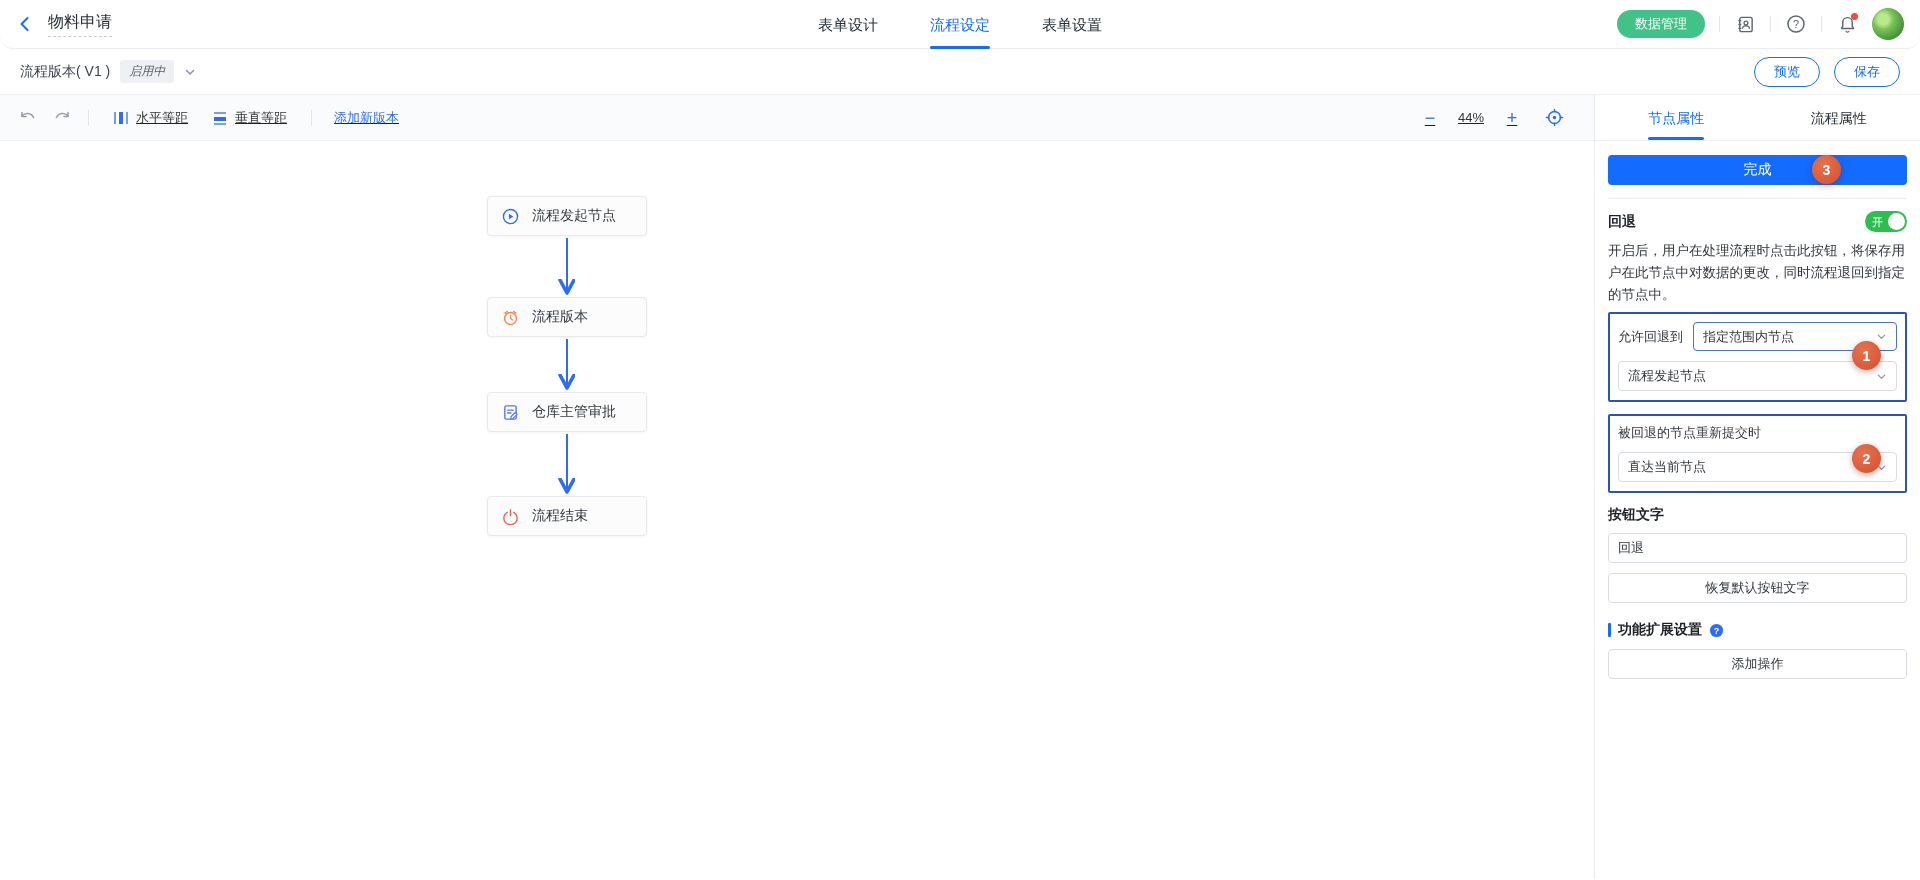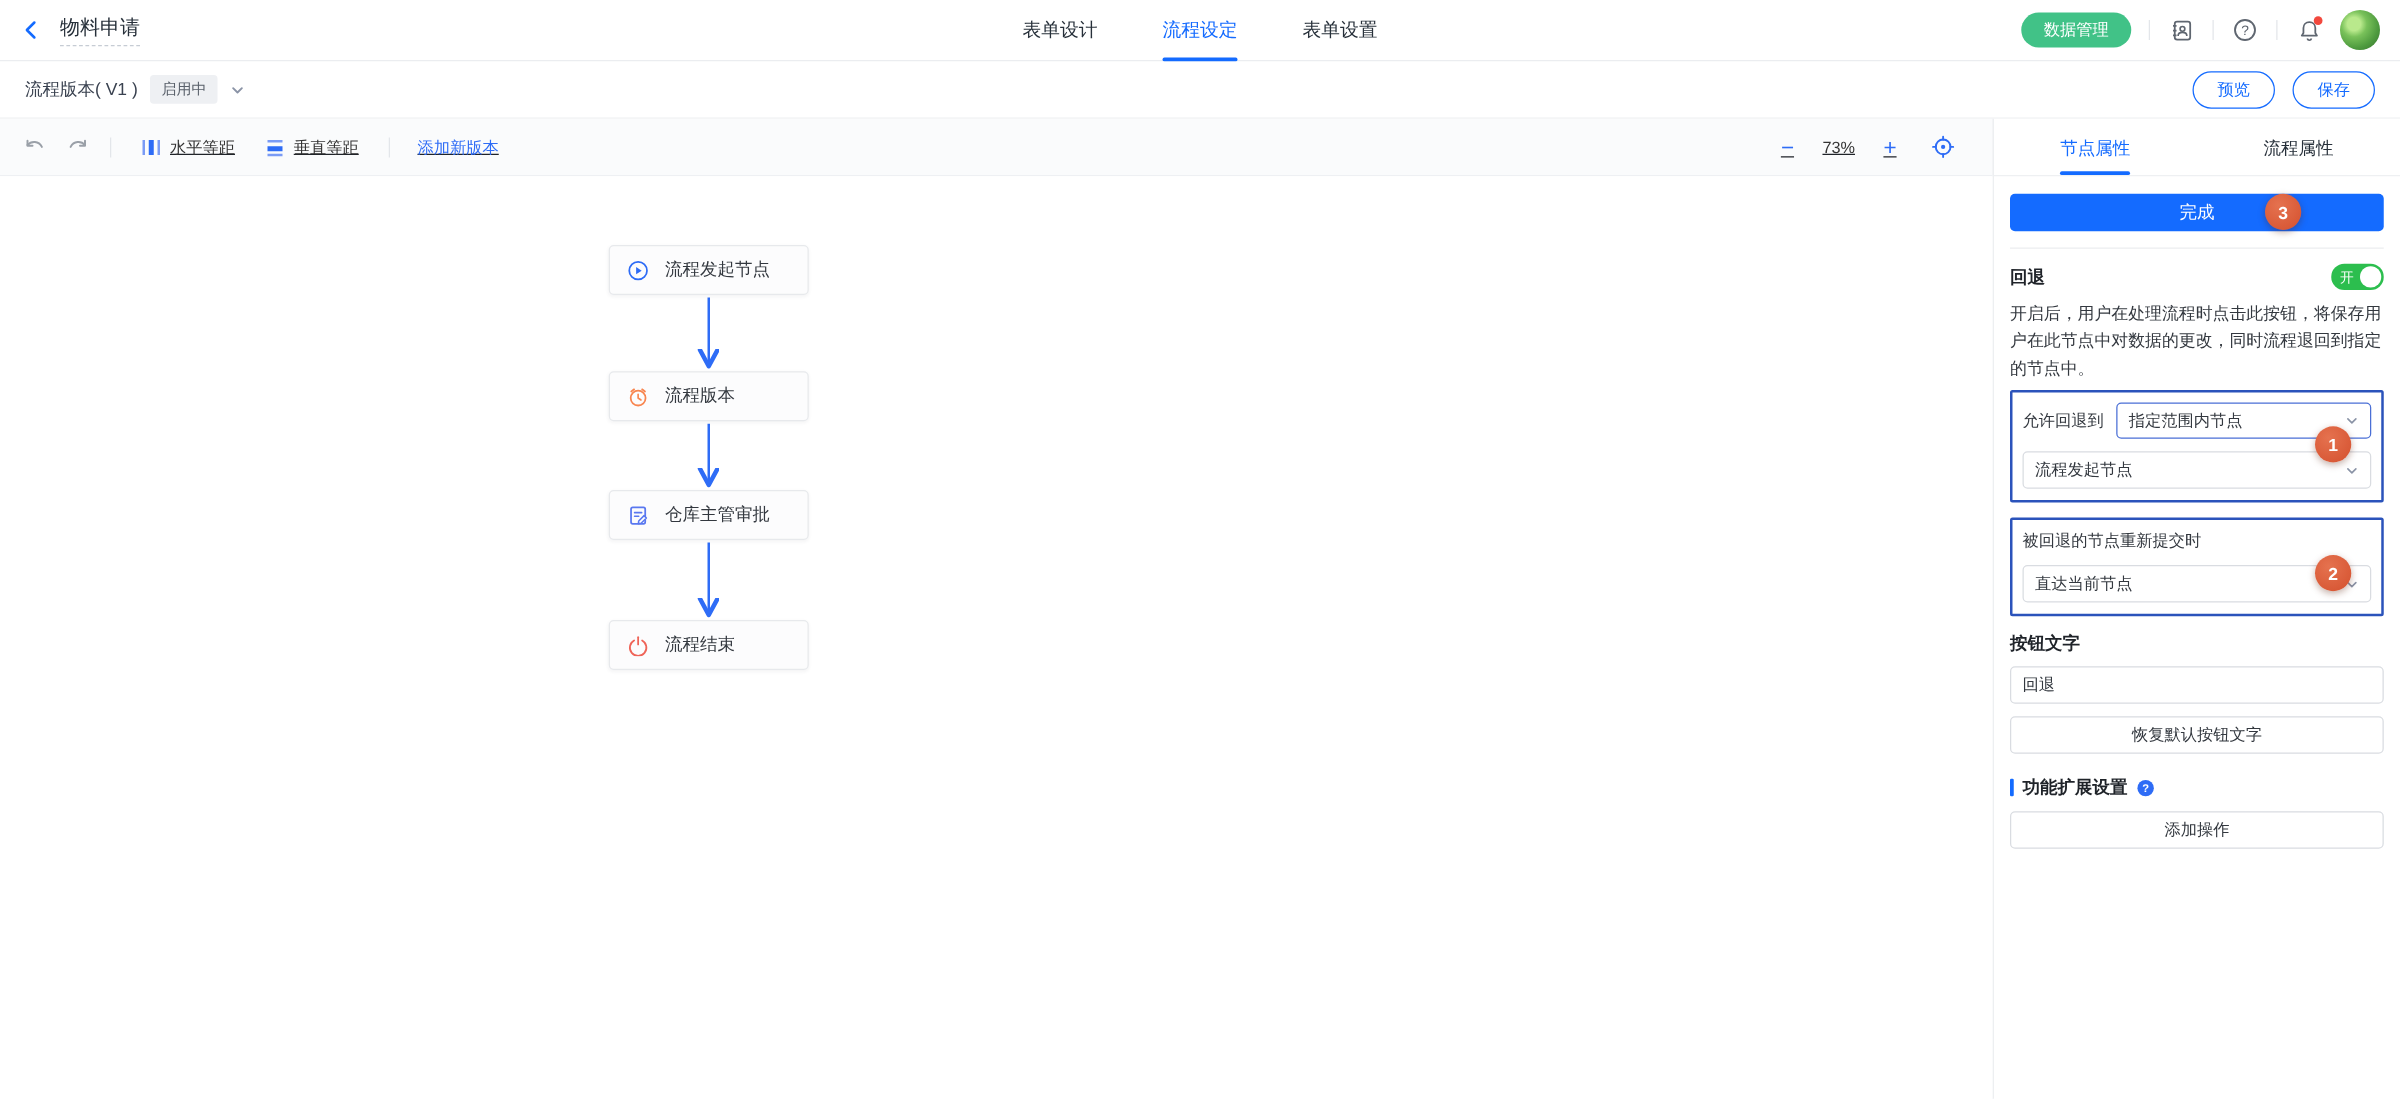--- a/index.html
+++ b/index.html
@@ -1,21 +1,21 @@
 <!DOCTYPE html>
 <html><head>
 <meta charset="utf-8">
 <style>
   * { margin:0; padding:0; box-sizing:border-box; }
   html,body { width:1920px; height:880px; overflow:hidden; background:#fff;
     font-family:"Liberation Sans", sans-serif; color:#1f2329; }
 
   
   .header { height:49px; background:#fff; border-bottom:1px solid #ebedf0;
-    display:flex; align-items:center; position:relative; padding:0 16px; }
+    display:flex; align-items:center; position:relative; padding:0 16px;border-radius:13px; }
   .back-btn { display:flex; align-items:center; cursor:pointer; margin-right:14px; }
   .app-title { font-size:16px; color:#27303a; padding-bottom:3px;
     border-bottom:1px dashed #c6ccd4; }
   .header-tabs { position:absolute; left:50%; top:0; transform:translateX(-50%);
     height:49px; display:flex; align-items:center; gap:52px; }
   .h-tab { font-size:15px; color:#27303a; height:49px; line-height:49px;
     position:relative; cursor:pointer; }
   .h-tab.active { color:#146bff; }
   .h-tab.active::after { content:""; position:absolute; left:0; right:0; bottom:0;
     height:3px; background:#146bff; border-radius:2px; }
@@ -28,21 +28,21 @@
   .bell-dot { position:absolute; top:0px; right:0px; width:7px; height:7px;
     border-radius:50%; background:#f2483d; }
   .avatar { width:32px; height:32px; border-radius:50%; cursor:pointer;
     background:radial-gradient(circle at 35% 35%, #b9e98c 0 18%, #79c15a 35%, #4f9b3f 65%, #33702c 100%); }
 
   
   .version-bar { height:46px; background:#fff; border-bottom:1px solid #eef0f2;
     display:flex; align-items:center; padding:0 20px; }
   .version-label { font-size:14px; color:#3a4250; }
   .status-badge { background:#eef0f3; color:#5a616b; font-size:12px;
-    border-radius:3px; padding:3px 9px; margin-left:10px; }
+    border-radius:3px; padding:3px 9px; margin-left:10px;font-style:italic; }
   .version-caret { margin-left:10px; cursor:pointer; display:flex; }
   .version-right { margin-left:auto; display:flex; gap:14px; }
   .pill-btn { height:30px; border-radius:15px; border:1px solid #146bff;
     background:#fff; color:#146bff; font-size:13px; padding:0 19px; cursor:pointer; }
 
   
   .main { display:flex; height:784px; }
   .work-area { flex:1; display:flex; flex-direction:column; min-width:0; }
   .toolbar { height:46px; background:#fafbfc; border-bottom:1px solid #eef0f3;
     display:flex; align-items:center; padding:0 14px; flex:none;text-decoration:underline; }
@@ -208,21 +208,21 @@
           <rect x="2" y="7" width="12" height="4" fill="#2e6cf6"></rect>
           <rect x="2" y="13" width="12" height="2" fill="#7a9bf5"></rect>
         </svg>
         <span>垂直等距</span>
       </span>
       <span class="t-div"></span>
       <span class="link-btn">添加新版本</span>
 
       <div class="toolbar-right">
         <span class="zoom-btn">−</span>
-        <span class="zoom-level">73%</span>
+        <span class="zoom-level">44%</span>
         <span class="zoom-btn">+</span>
         <span class="tool-icon-btn">
           <svg width="19" height="19" viewBox="0 0 20 20">
             <circle cx="10" cy="10" r="6.2" fill="none" stroke="#2e6cf6" stroke-width="1.6"></circle>
             <circle cx="10" cy="10" r="1.8" fill="#2e6cf6"></circle>
             <path d="M10 1.5 V4 M10 16 V18.5 M1.5 10 H4 M16 10 H18.5" stroke="#2e6cf6" stroke-width="1.6" stroke-linecap="round"></path>
           </svg>
         </span>
       </div>
     </div>

